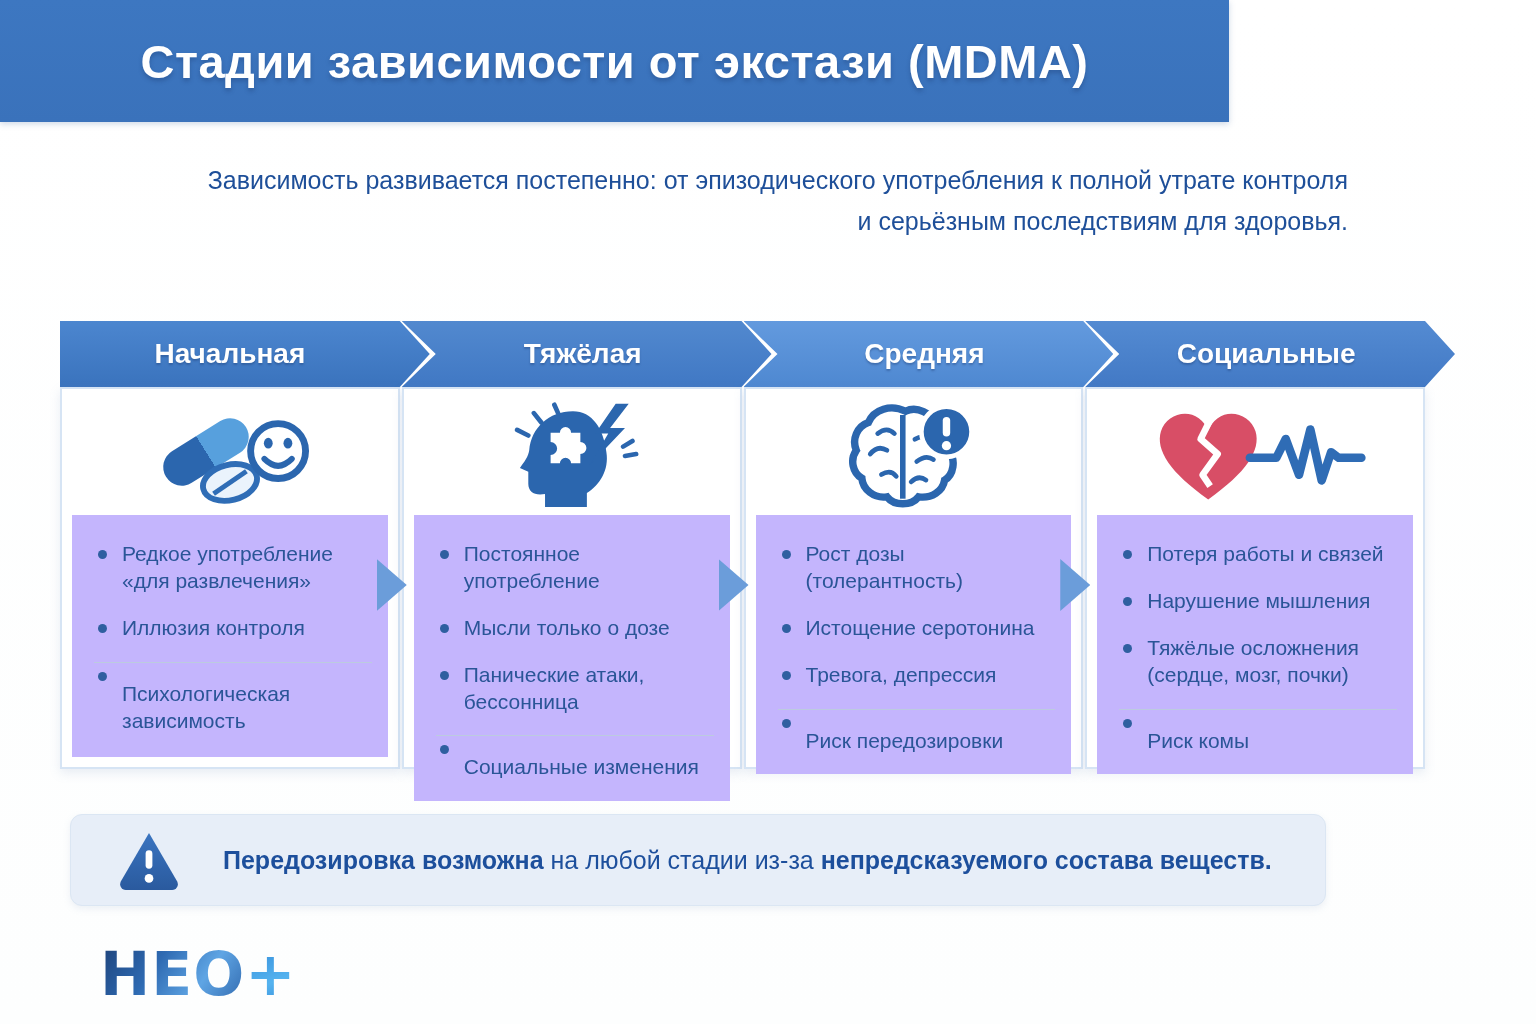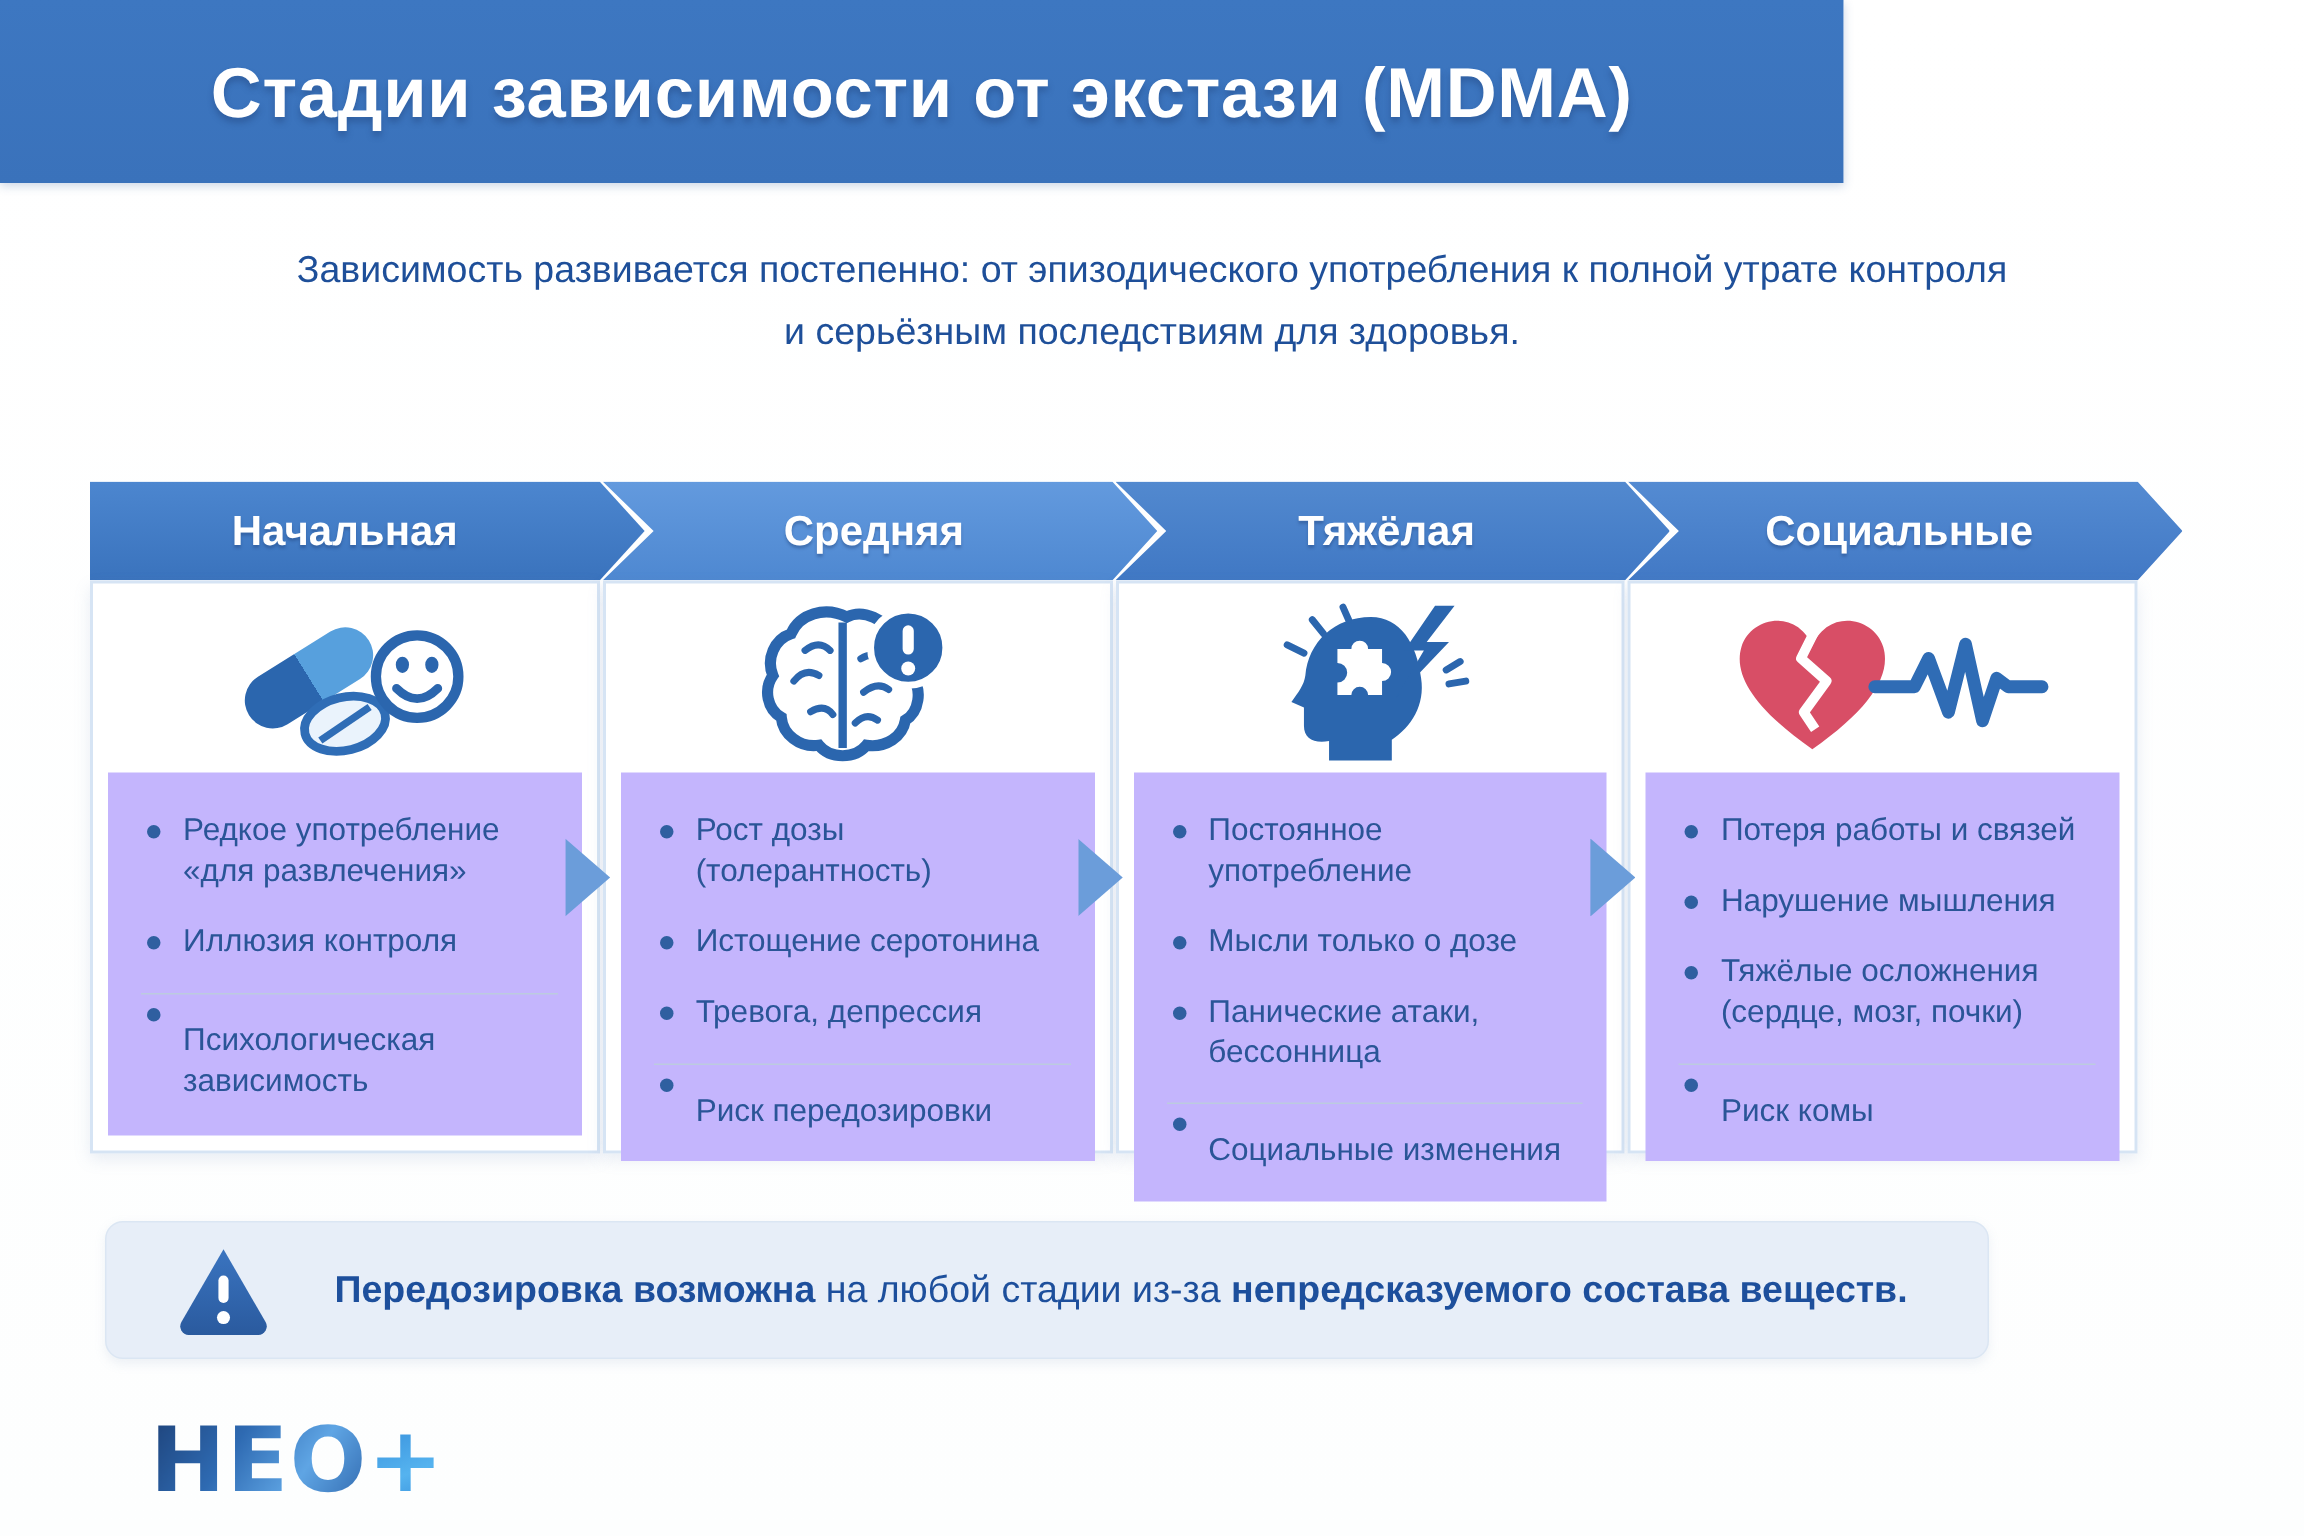--- a/index.html
+++ b/index.html
@@ -11,21 +11,21 @@
   .banner { position:absolute; left:0; top:0; width:1229px; height:122px;
             background:linear-gradient(180deg,#3d77c1 0%,#3a72bb 100%);
             display:flex; align-items:center; justify-content:center;
             box-shadow:0 2px 6px rgba(60,100,160,.25); }
   .banner h1 { color:#ffffff; font-size:47px; font-weight:700; letter-spacing:.5px;
                text-shadow:0 3px 4px rgba(25,55,105,.35); }
 
   
   .intro { position:absolute; top:160px; left:0; width:1536px; text-align:center; }
   .intro p { display:inline-block; max-width:1160px; font-size:25px; line-height:1.62;
-             color:#1e4f99; font-weight:500; }
+             color:#1e4f99; font-weight:500;text-align:right; }
 
   
   .stages { position:absolute; left:60px; top:321px; width:1365px;
             display:grid; grid-template-columns:repeat(4,1fr); column-gap:2px; }
   .stage-col { position:relative; }
 
   .chev { position:relative; height:66px; }
   .chev-shape { position:absolute; top:0; bottom:0; left:0; right:-30px;
                 background:#4a82c9;
                 clip-path:polygon(0 0, calc(100% - 30px) 0, 100% 50%, calc(100% - 30px) 100%, 0 100%, 34px 50%); }
@@ -115,20 +115,46 @@
             <li>Редкое употребление «для развлечения»</li>
             <li>Иллюзия контроля</li>
             <li class="divided">Психологическая зависимость</li>
           </ul>
         </div>
       </div>
     </div>
 
     <div class="stage-col">
       <div class="chev">
+        <div class="chev-shape" style="background: linear-gradient(rgb(82, 137, 207), rgb(64, 120, 196));"></div>
+        <div class="chev-label">Тяжёлая</div>
+      </div>
+      <div class="panel">
+        <div class="flow-arrow"></div>
+        <div class="icon-zone">
+          <svg width="146" height="106" viewBox="0 0 150 114">
+            <path d="M76 10 C50 10 31 28 29 52 C28 59 24 64 19 71 L28 75 L28 88 C28 97 35 101 46 99 L46 113 L91 113 L91 98 C105 89 115 73 112 54 C109 29 97 10 76 10 Z" fill="#2b66ae"></path>
+            <path d="M52 33 h10 a6 6 0 1 1 12 0 h10 v10 a6 6 0 1 1 0 13 v10 h-10 a6 6 0 1 0 -12 0 h-10 v-9 a6 6 0 1 0 0 -14 z" fill="#ffffff"></path>
+            <path d="M122 2 L100 34 L114 34 L94 68 L132 28 L116 28 L136 2 Z" fill="#2b66ae"></path>
+            <path d="M34 12 L42 22 M16 30 L28 36 M56 3 L60 12 M140 42 L130 48 M144 56 L132 58" stroke="#2b66ae" stroke-width="5" fill="none" stroke-linecap="round"></path>
+          </svg>
+        </div>
+        <div class="card">
+          <ul>
+            <li>Постоянное употребление</li>
+            <li>Мысли только о дозе</li>
+            <li>Панические атаки, бессонница</li>
+            <li class="divided">Социальные изменения</li>
+          </ul>
+        </div>
+      </div>
+    </div>
+
+    <div class="stage-col">
+      <div class="chev">
         <div class="chev-shape" style="background: linear-gradient(rgb(99, 154, 222), rgb(78, 136, 209));"></div>
         <div class="chev-label">Средняя</div>
       </div>
       <div class="panel">
         <div class="flow-arrow"></div>
         <div class="icon-zone">
           <svg width="140" height="106" viewBox="0 0 136 114">
             <path d="M60 10 C44 2 26 8 20 22 C8 26 2 40 7 52 C0 62 3 76 13 82 C14 94 26 104 40 102 C48 112 66 112 74 102 C88 104 100 96 102 84 C112 78 114 62 107 54 C112 42 106 28 94 24 C88 12 72 4 60 10 Z" fill="#ffffff" stroke="#2b66ae" stroke-width="8"></path>
             <path d="M57 14 L57 104" stroke="#2b66ae" stroke-width="6"></path>
             <path d="M30 34 q10 -8 18 0 M22 56 q8 -10 18 -4 M34 78 q10 -6 16 2 M70 40 q10 -6 16 2 M72 64 q10 -8 18 -2 M66 86 q8 -8 16 -2" stroke="#2b66ae" stroke-width="5" fill="none" stroke-linecap="round"></path>
@@ -136,46 +162,20 @@
             <rect x="100" y="16" width="8" height="21" rx="4" fill="#ffffff"></rect>
             <circle cx="104" cy="47" r="5" fill="#ffffff"></circle>
           </svg>
         </div>
         <div class="card">
           <ul>
             <li>Рост дозы (толерантность)</li>
             <li>Истощение серотонина</li>
             <li>Тревога, депрессия</li>
             <li class="divided">Риск передозировки</li>
-          </ul>
-        </div>
-      </div>
-    </div>
-
-    <div class="stage-col">
-      <div class="chev">
-        <div class="chev-shape" style="background: linear-gradient(rgb(82, 137, 207), rgb(64, 120, 196));"></div>
-        <div class="chev-label">Тяжёлая</div>
-      </div>
-      <div class="panel">
-        <div class="flow-arrow"></div>
-        <div class="icon-zone">
-          <svg width="146" height="106" viewBox="0 0 150 114">
-            <path d="M76 10 C50 10 31 28 29 52 C28 59 24 64 19 71 L28 75 L28 88 C28 97 35 101 46 99 L46 113 L91 113 L91 98 C105 89 115 73 112 54 C109 29 97 10 76 10 Z" fill="#2b66ae"></path>
-            <path d="M52 33 h10 a6 6 0 1 1 12 0 h10 v10 a6 6 0 1 1 0 13 v10 h-10 a6 6 0 1 0 -12 0 h-10 v-9 a6 6 0 1 0 0 -14 z" fill="#ffffff"></path>
-            <path d="M122 2 L100 34 L114 34 L94 68 L132 28 L116 28 L136 2 Z" fill="#2b66ae"></path>
-            <path d="M34 12 L42 22 M16 30 L28 36 M56 3 L60 12 M140 42 L130 48 M144 56 L132 58" stroke="#2b66ae" stroke-width="5" fill="none" stroke-linecap="round"></path>
-          </svg>
-        </div>
-        <div class="card">
-          <ul>
-            <li>Постоянное употребление</li>
-            <li>Мысли только о дозе</li>
-            <li>Панические атаки, бессонница</li>
-            <li class="divided">Социальные изменения</li>
           </ul>
         </div>
       </div>
     </div>
 
     <div class="stage-col">
       <div class="chev">
         <div class="chev-shape" style="background: linear-gradient(rgb(84, 139, 210), rgb(66, 121, 197));"></div>
         <div class="chev-label">Социальные</div>
       </div>

